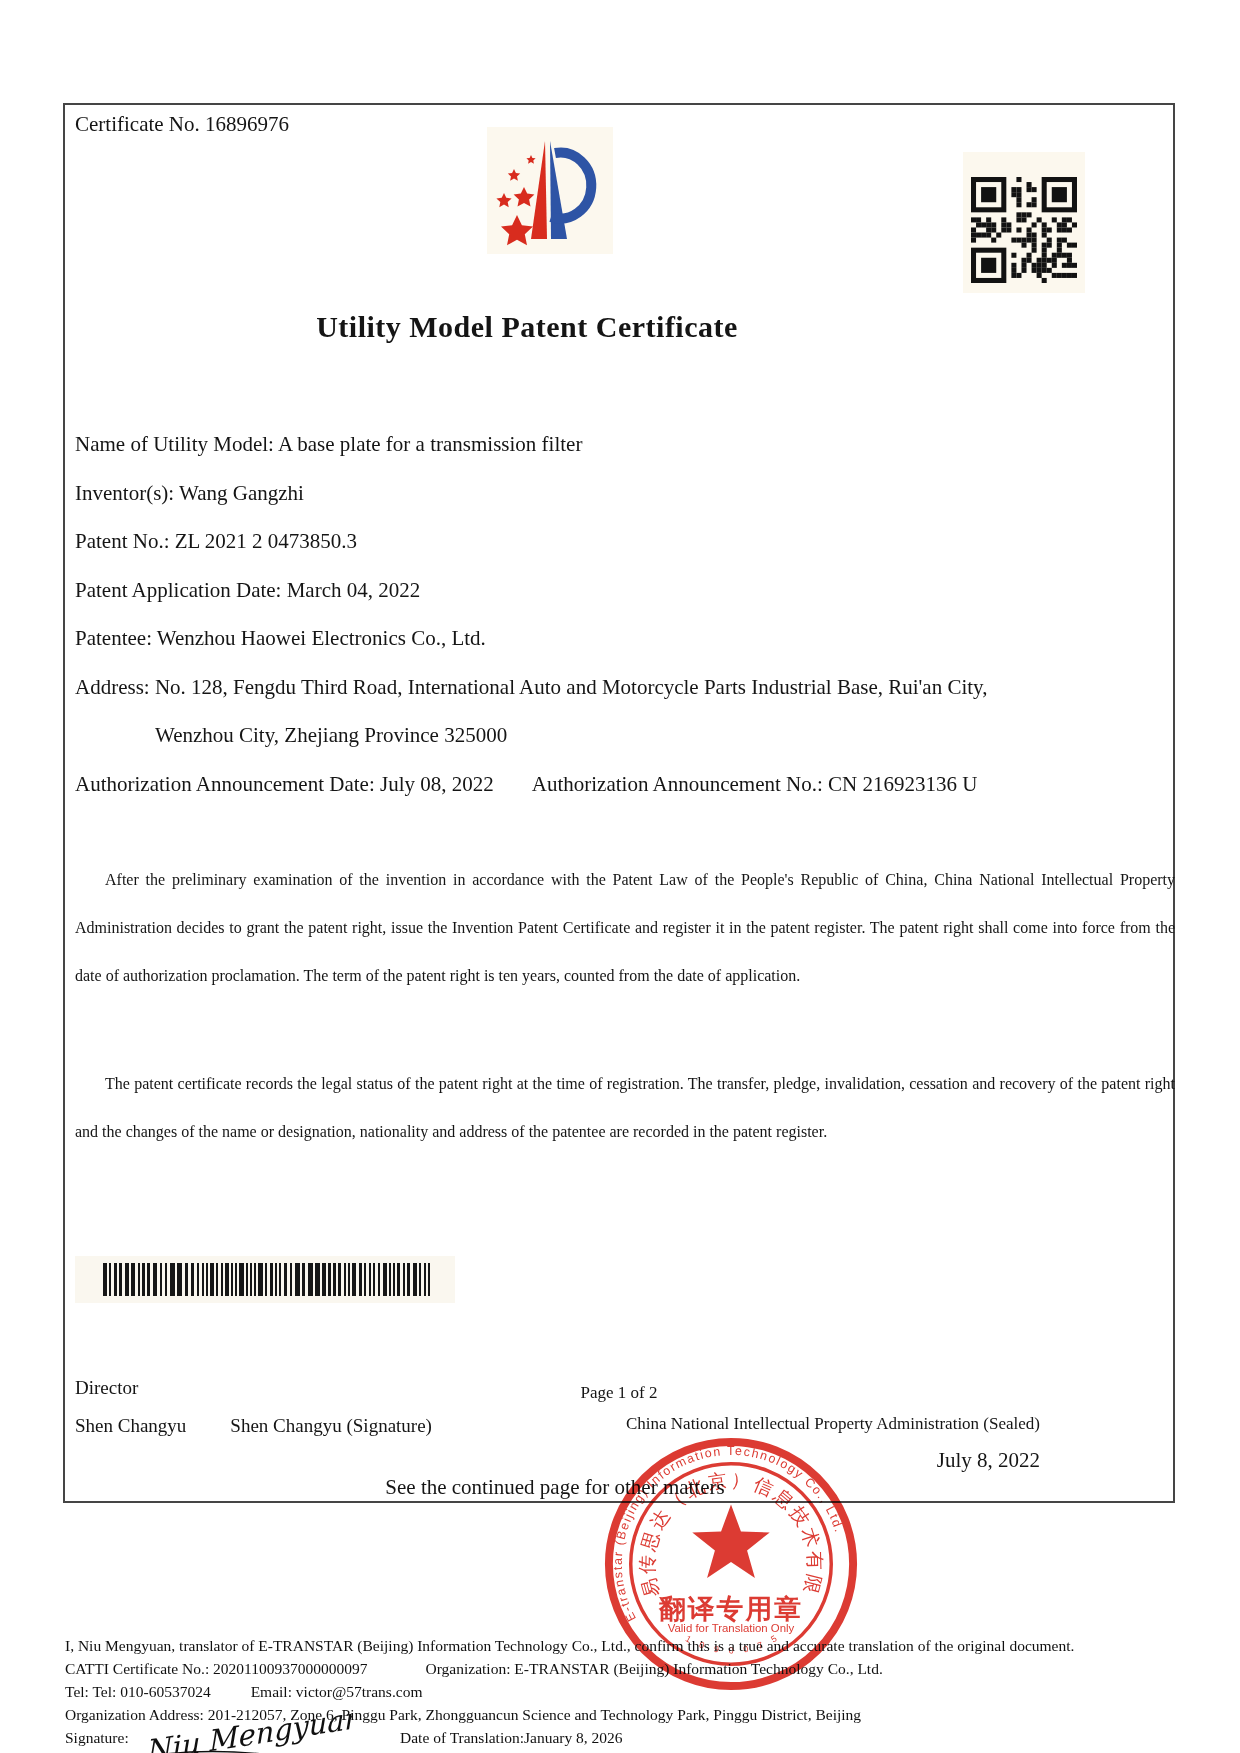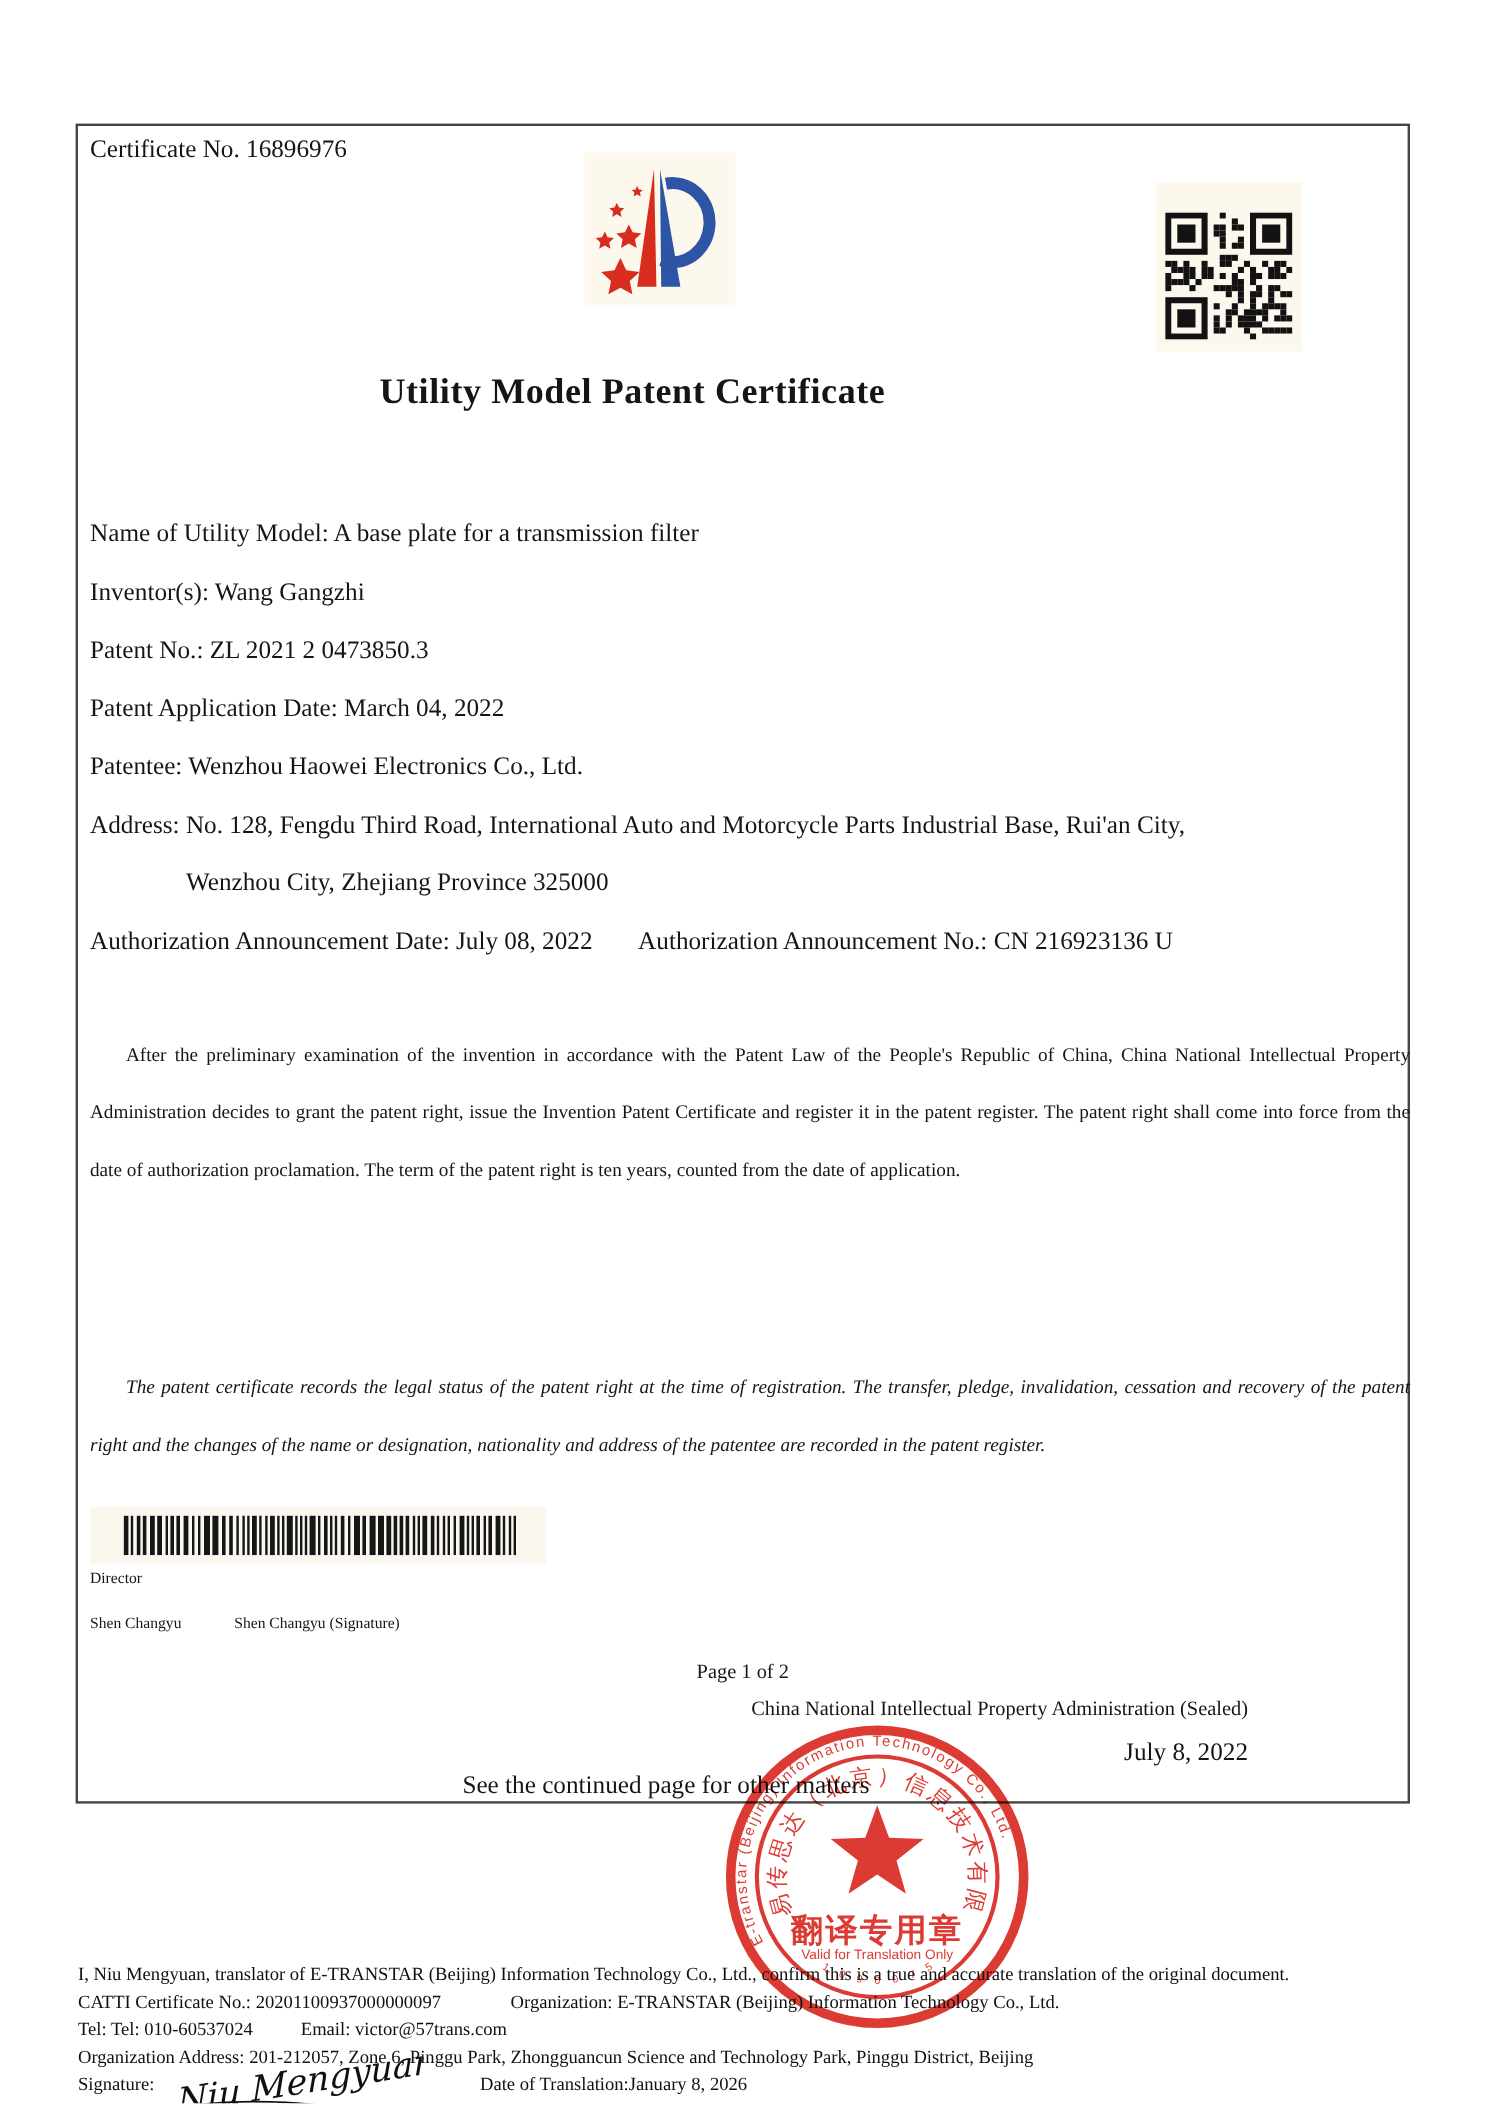--- a/index.html
+++ b/index.html
@@ -13,24 +13,24 @@
   .qr-block{left:963px;top:152px;width:122px;height:141px;background:#fcf8ee;}
   .qr-block svg{position:absolute;left:8px;top:25px;}
   .title{left:63px;top:310px;width:928px;text-align:center;font-size:30px;font-weight:bold;
          letter-spacing:.5px;}
   .fields{left:75px;top:420px;width:1040px;font-size:21px;line-height:48.5px;}
   .indent2{padding-left:80px;}
   .auth-gap{margin-left:38px;}
   .para{left:75px;width:1100px;font-size:16px;line-height:48px;text-align:justify;}
   .para p{margin:0;text-indent:30px;}
   .p1{top:856px;}
-  .p2{top:1133px;font-style:italic;}
+  .p2{top:1060px;}
   .barcode-block{left:75px;top:1256px;width:380px;height:47px;background:#faf7ef;}
   .barcode-block svg{position:absolute;left:28px;top:7px;}
-  .director-block{left:75px;top:1296px;font-size:13px;line-height:38px;}
+  .director-block{left:75px;top:1369px;font-size:19px;line-height:38px;}
   .sig-gap{margin-left:44px;}
   .page-info{left:63px;top:1383px;width:1112px;text-align:center;font-size:17px;}
   .sealed-line{left:0;top:1414px;width:1040px;text-align:right;font-size:17px;}
   .seal-date{left:0;top:1448px;width:1040px;text-align:right;font-size:21px;}
   .continued{left:0;top:1475px;width:1110px;text-align:center;font-size:21px;}
   .stamp{left:597px;top:1430px;width:268px;height:268px;mix-blend-mode:multiply;opacity:.9;}
   .footer{left:65px;top:1634px;width:1155px;font-size:15.5px;line-height:23px;color:#101010;}
   .f-gap1{margin-left:58px;}
   .f-gap2{margin-left:40px;}
   .sig-row{position:relative;height:30px;}

